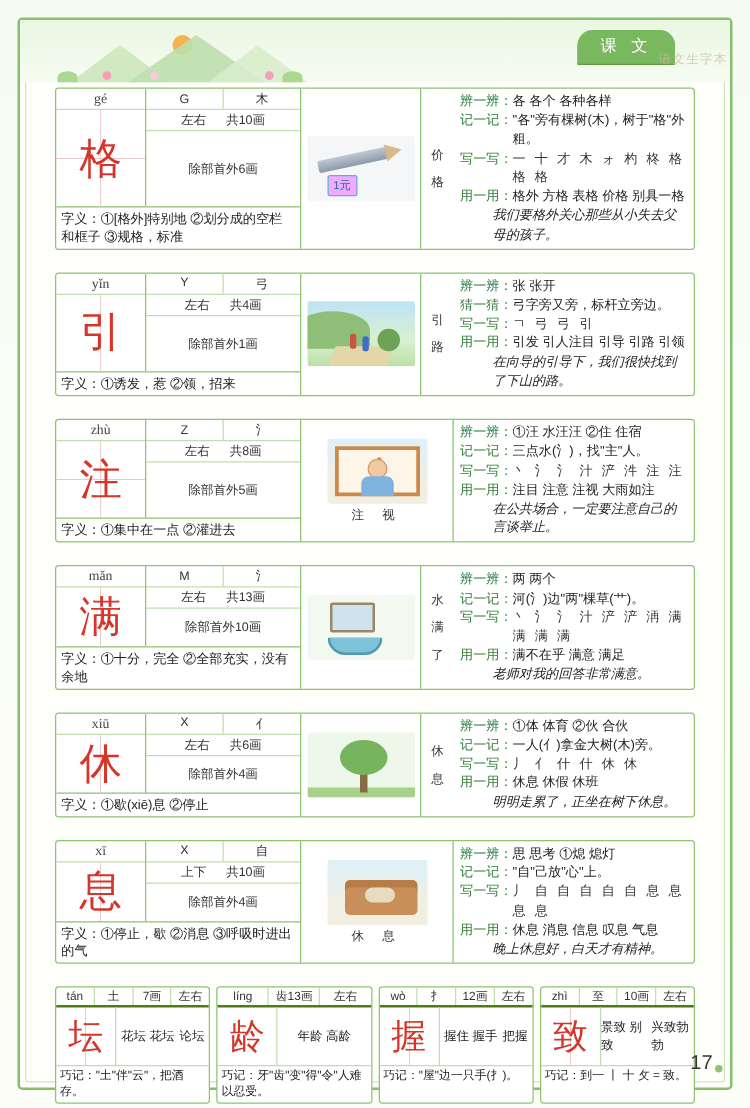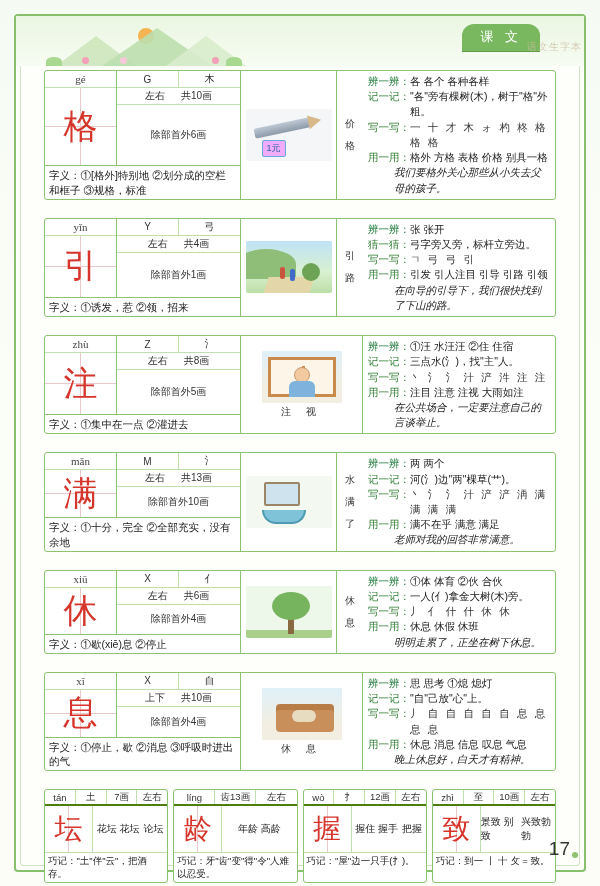--- a/index.html
+++ b/index.html
@@ -244,21 +244,21 @@
     font-size:10px; color:#222; gap:4px;
   }
   .mini-tip {
     border-top:1px solid #bfe0ac;
     padding:2px 3px;
     font-size:9.5px; color:#222; line-height:1.3;
     min-height:30px;
   }
   .page-num {
     position:absolute; right:30px; bottom:26px;
-    font-size:19px; color:#333;
+    font-size:16px; color:#333;
   }
   .page-dot {
     position:absolute; right:22px; bottom:28px;
     width:6px;height:6px;border-radius:50%;background:#8cc472;
   }
 </style>
 </head>
 <body>
 
 <div id="page">

